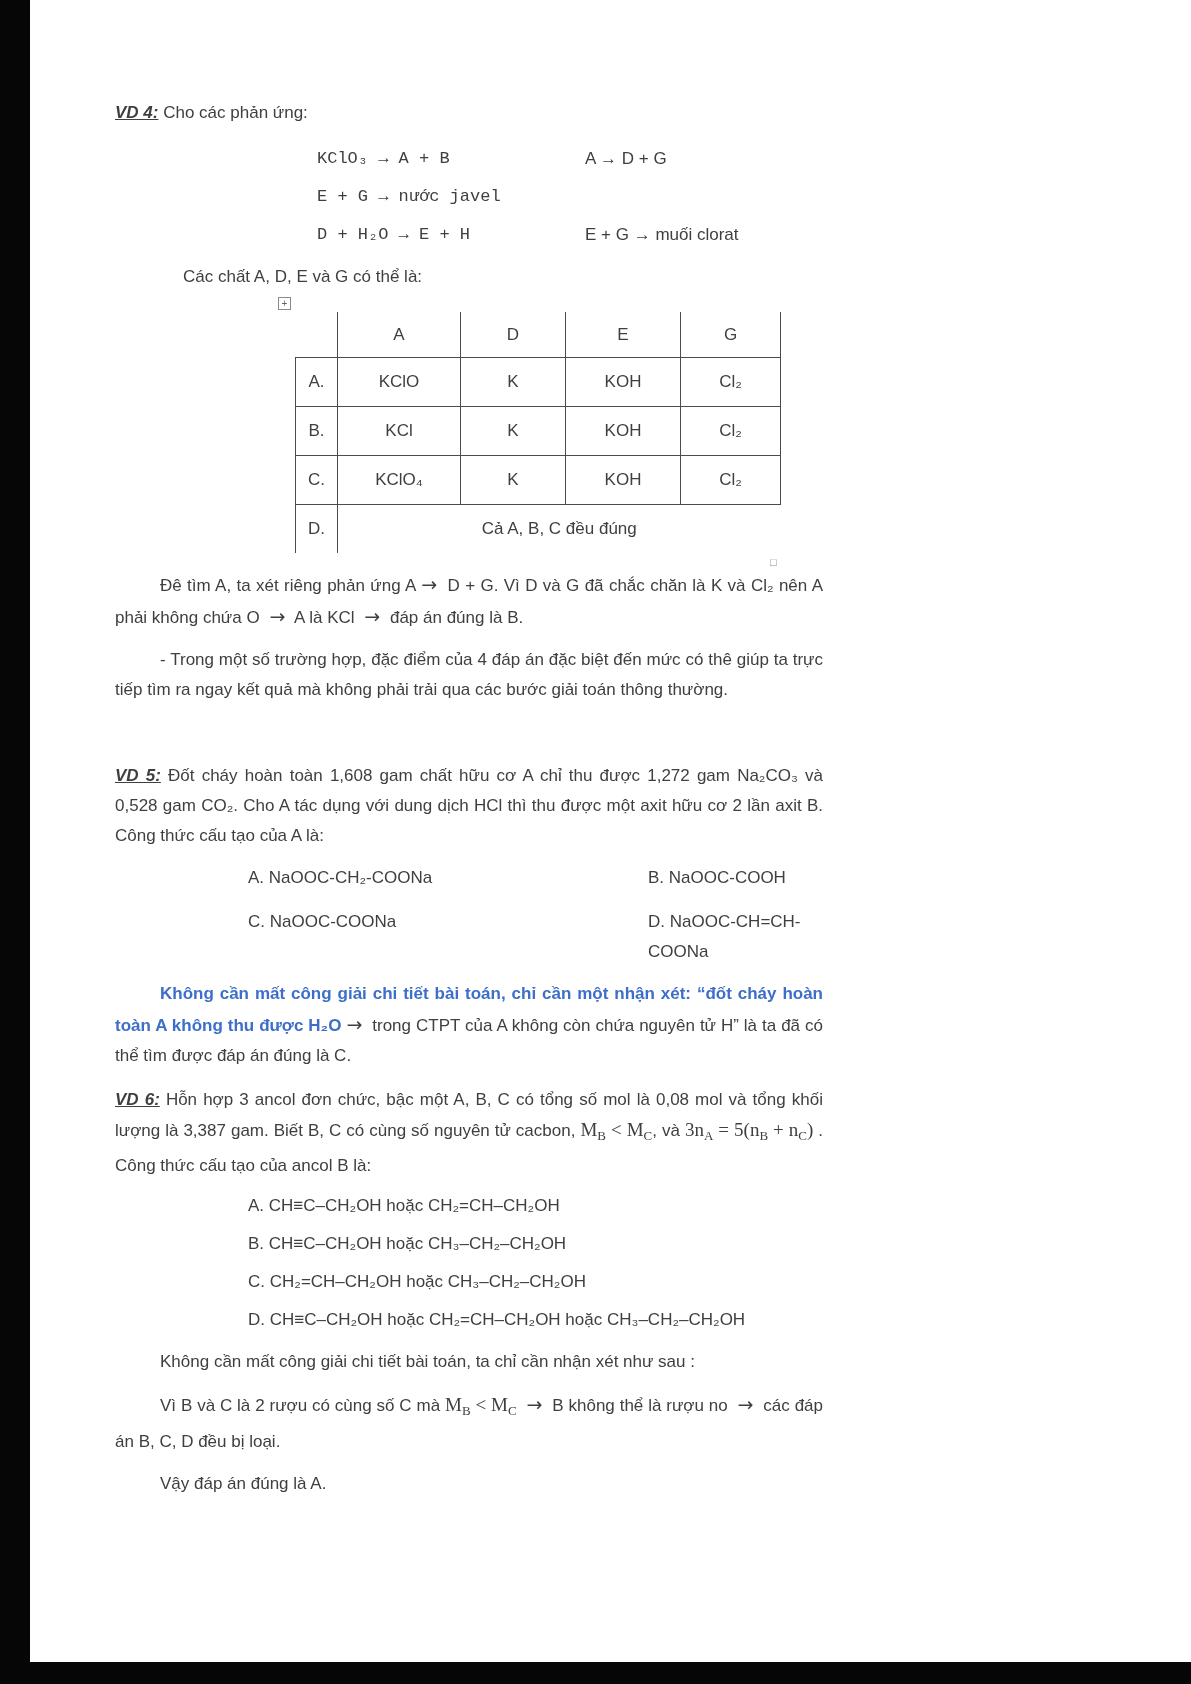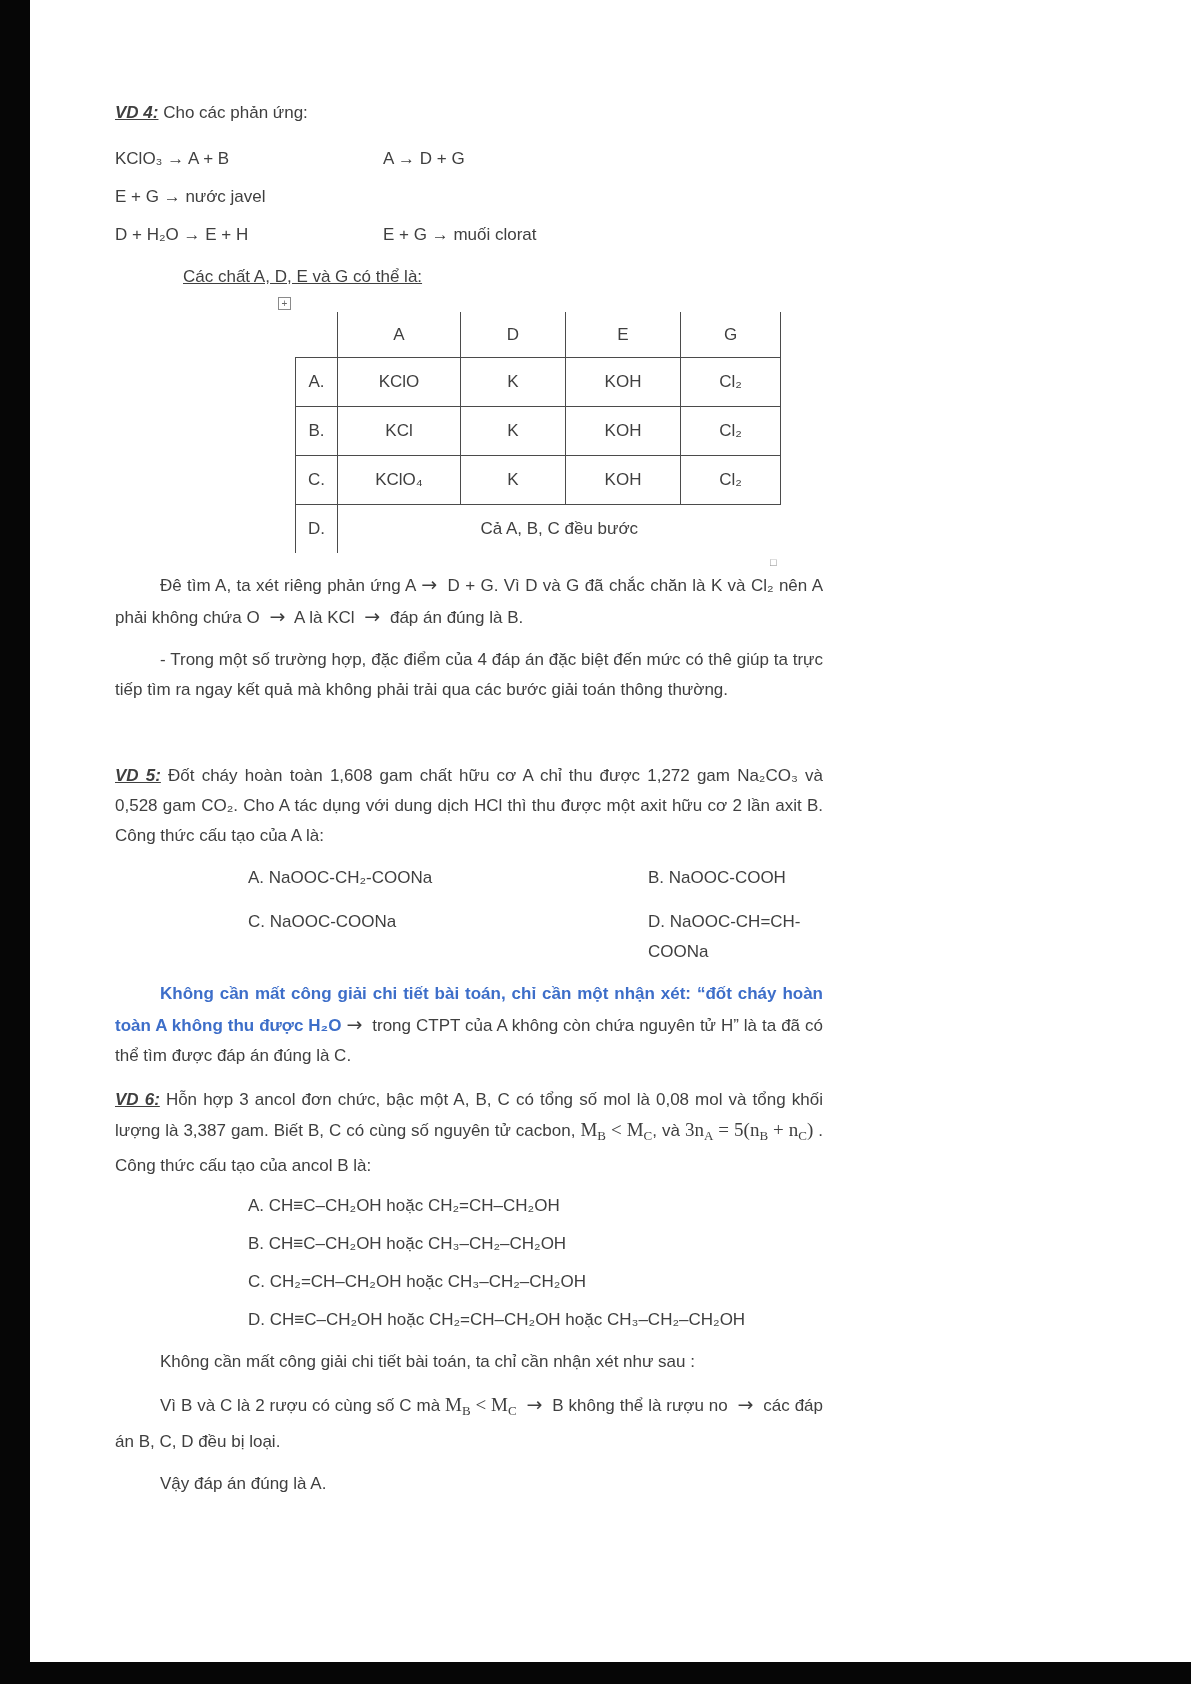--- a/index.html
+++ b/index.html
@@ -27,23 +27,23 @@
   .mt{margin-top:14px;}
   .mt-lg{margin-top:56px;}
   .vd-label{font-weight:700;font-style:italic;text-decoration:underline;}
   .accent{color:var(--blue);font-weight:700;}
   .math{font-family:"Liberation Serif","DejaVu Serif",serif;font-size:19px;}
   sub.math{font-size:13px;}
   .arrow{font-family:"DejaVu Sans",sans-serif;font-size:19px;padding:0 5px;}
   
   .rx{margin:12px 0 4px 0;}
   .rx-row{display:flex;line-height:38px;}
-  .rx-left{width:268px;flex:none;}
+  .rx-left{margin-left:202px;width:268px;flex:none;font-family:Liberation Mono, monospace;}
   .rx-right{flex:none;}
-  .prompt{margin:8px 0 0 68px;text-align:left;text-decoration:underline;}
+  .prompt{margin:8px 0 0 68px;text-align:left;}
   
   .tablewrap{position:relative;margin:20px 0 16px 180px;width:487px;}
   .handle{
     position:absolute;left:-17px;top:-15px;width:13px;height:13px;
     border:1px solid #8a8a8a;color:#666;font-size:10px;line-height:12px;text-align:center;
     box-sizing:border-box;background:#fff;cursor:move;
   }
   table{border-collapse:collapse;table-layout:fixed;}
   col.c0{width:42px;}col.c1{width:123px;}col.c2{width:105px;}col.c3{width:115px;}col.c4{width:100px;}
   td{text-align:center;vertical-align:middle;font-size:17px;color:var(--text);padding:0;}
@@ -127,21 +127,21 @@
         </tr>
         <tr class="drow">
           <td class="cell">C.</td>
           <td class="cell">KClO₄</td>
           <td class="cell">K</td>
           <td class="cell">KOH</td>
           <td class="cell">Cl₂</td>
         </tr>
         <tr class="drow">
           <td class="cell nobot">D.</td>
-          <td class="merged" colspan="4">Cả A, B, C đều bước</td>
+          <td class="merged" colspan="4">Cả A, B, C đều đúng</td>
         </tr>
       </tbody>
         </table>
     </div>
 
     <p class="para indent rel">
       <span class="stray">□</span>
     </p>
     <p class="para indent"><span>Đê tìm A, ta xét riêng phản ứng A</span><span class="arrow">→</span><span> D + G. Vì D và G đã chắc chăn là K và Cl₂ nên A phải không chứa O </span><span class="arrow">→</span><span> A là KCl </span><span class="arrow">→</span><span> đáp án đúng là B.</span></p>
     <p class="para indent">- Trong một số trường hợp, đặc điểm của 4 đáp án đặc biệt đến mức có thê giúp ta trực tiếp tìm ra ngay kết quả mà không phải trải qua các bước giải toán thông thường.</p>

